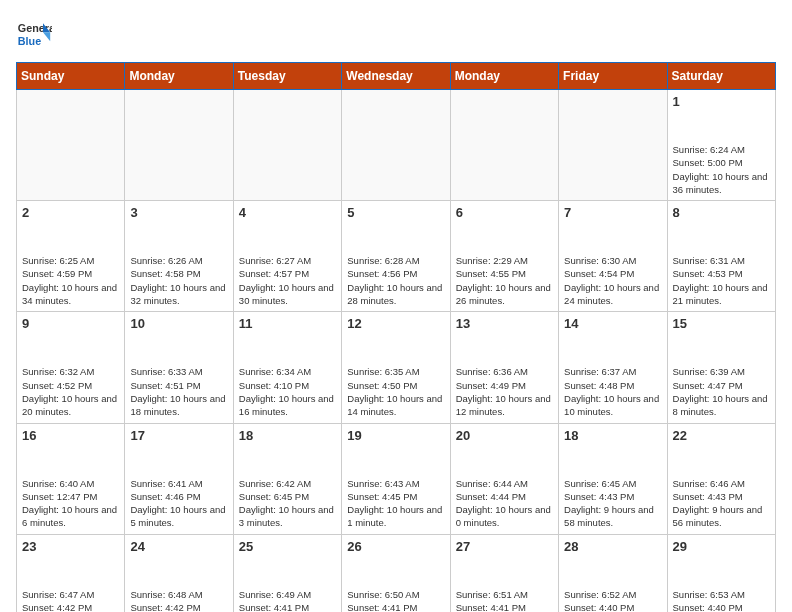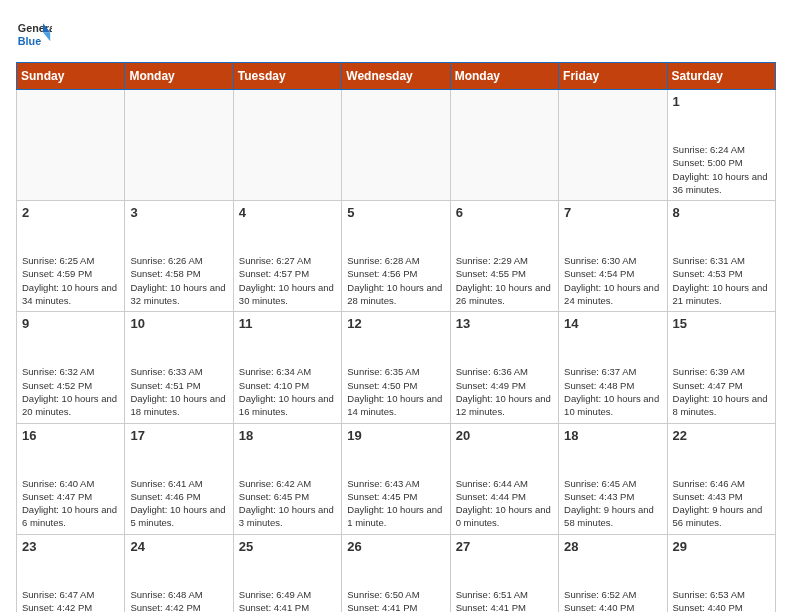--- a/index.html
+++ b/index.html
@@ -210,21 +210,21 @@
           <span class="day-number">15</span>
           <div class="day-info">Sunrise: 6:39 AM
 Sunset: 4:47 PM
 Daylight: 10 hours and 8 minutes.</div>
         </td>
       </tr>
       <tr>
         <td>
           <span class="day-number">16</span>
           <div class="day-info">Sunrise: 6:40 AM
-Sunset: 4:47 PM
+Sunset: 12:47 PM
 Daylight: 10 hours and 6 minutes.</div>
         </td>
         <td>
           <span class="day-number">17</span>
           <div class="day-info">Sunrise: 6:41 AM
 Sunset: 4:46 PM
 Daylight: 10 hours and 5 minutes.</div>
         </td>
         <td>
           <span class="day-number">18</span>

